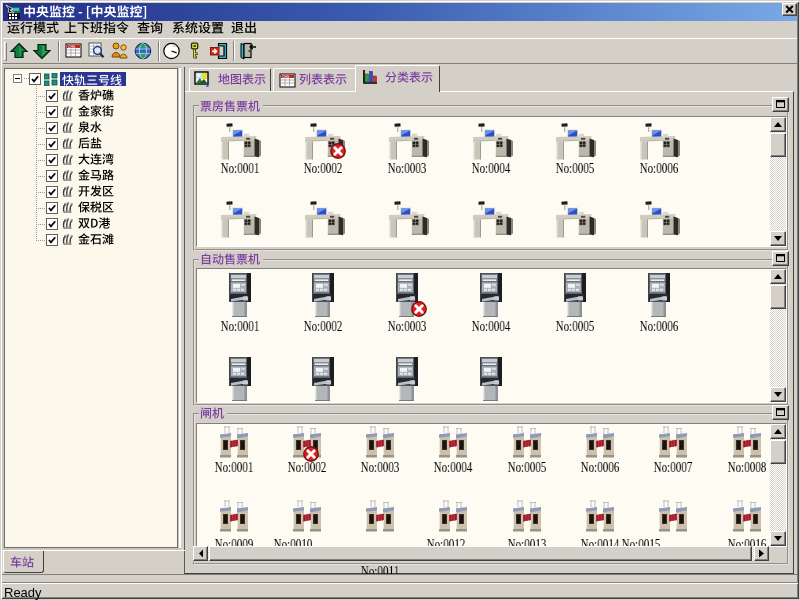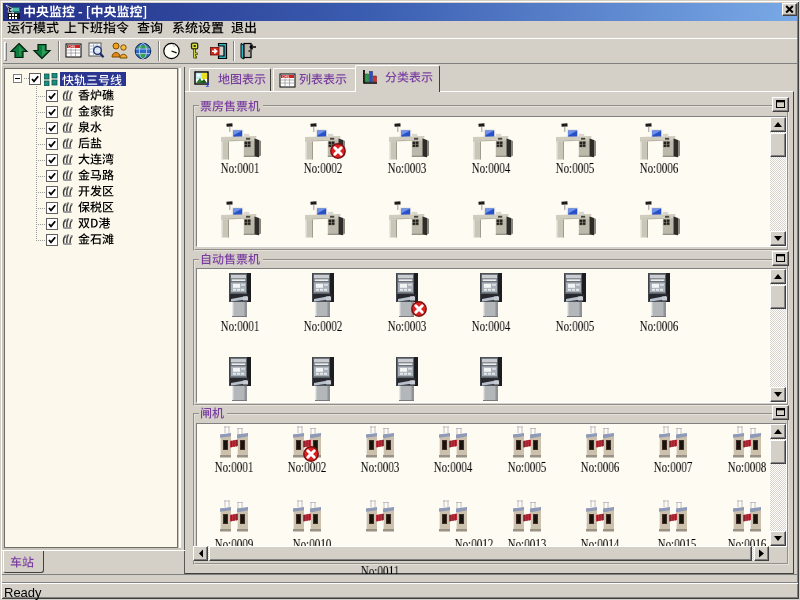--- a/index.html
+++ b/index.html
@@ -1291,21 +1291,21 @@
 <rect x="1" y="29" width="11" height="2.5" fill="#9a9284"></rect>
 <rect x="18" y="8" width="11" height="21" fill="#ccc1ac"></rect>
 <rect x="18" y="8" width="1" height="21" fill="#ece8e0"></rect>
 <path d="M18 8.5 L29 7 L29 10.3 L18 12.5 Z" fill="#8e9ab8"></path>
 <rect x="21" y="14" width="5" height="10" fill="#3f2d26"></rect>
 <rect x="22" y="15" width="3" height="8" fill="#191310"></rect>
 <rect x="18" y="29" width="11" height="2.5" fill="#9a9284"></rect>
 <path d="M11 15 L19 13.5 L19 20 L11 21.5 Z" fill="#bb2d3a"></path>
 <path d="M12.5 14.8 V21.2 M15 14.4 V20.8 M17.5 14 V20.4" stroke="#8f1f2a" stroke-width="1"></path>
     </svg>
-    <div class="ab" style="left:282px;top:536.5px;width:60px;height:9.5px;overflow:hidden">
+    <div class="ab" style="left:263px;top:536.5px;width:60px;height:9.5px;overflow:hidden">
       <div class="lbl" style="position:static">No:0010</div>
     </div>
     <svg class="ab" style="left:365.1px;top:500px" width="30" height="34">
       <path d="M6 0 V7 M10 0.5 V7 M5 1 H11" stroke="#b4b0bc" stroke-width="0.8" fill="none"></path>
 <path d="M20 18 V24 M24 18 V24 M19 18.5 H25" stroke="#b4b0bc" stroke-width="0.8" fill="none"></path>
 <path d="M19 2 V8 M23 2 V8 M18 2.5 H24" stroke="#b4b0bc" stroke-width="0.8" fill="none"></path>
 <rect x="1" y="8" width="11" height="21" fill="#ccc1ac"></rect>
 <rect x="1" y="8" width="1" height="21" fill="#ece8e0"></rect>
 <path d="M1 8.5 L12 7 L12 10.3 L1 11.8 Z" fill="#8e9ab8"></path>
 <rect x="4" y="14" width="5" height="10" fill="#3f2d26"></rect>
@@ -1335,21 +1335,21 @@
 <rect x="1" y="29" width="11" height="2.5" fill="#9a9284"></rect>
 <rect x="18" y="8" width="11" height="21" fill="#ccc1ac"></rect>
 <rect x="18" y="8" width="1" height="21" fill="#ece8e0"></rect>
 <path d="M18 8.5 L29 7 L29 10.3 L18 12.5 Z" fill="#8e9ab8"></path>
 <rect x="21" y="14" width="5" height="10" fill="#3f2d26"></rect>
 <rect x="22" y="15" width="3" height="8" fill="#191310"></rect>
 <rect x="18" y="29" width="11" height="2.5" fill="#9a9284"></rect>
 <path d="M11 15 L19 13.5 L19 20 L11 21.5 Z" fill="#bb2d3a"></path>
 <path d="M12.5 14.8 V21.2 M15 14.4 V20.8 M17.5 14 V20.4" stroke="#8f1f2a" stroke-width="1"></path>
     </svg>
-    <div class="ab" style="left:444px;top:536.5px;width:60px;height:9.5px;overflow:hidden">
+    <div class="ab" style="left:416px;top:536.5px;width:60px;height:9.5px;overflow:hidden">
       <div class="lbl" style="position:static">No:0012</div>
     </div>
     <svg class="ab" style="left:511.7px;top:500px" width="30" height="34">
       <path d="M6 0 V7 M10 0.5 V7 M5 1 H11" stroke="#b4b0bc" stroke-width="0.8" fill="none"></path>
 <path d="M20 18 V24 M24 18 V24 M19 18.5 H25" stroke="#b4b0bc" stroke-width="0.8" fill="none"></path>
 <path d="M19 2 V8 M23 2 V8 M18 2.5 H24" stroke="#b4b0bc" stroke-width="0.8" fill="none"></path>
 <rect x="1" y="8" width="11" height="21" fill="#ccc1ac"></rect>
 <rect x="1" y="8" width="1" height="21" fill="#ece8e0"></rect>
 <path d="M1 8.5 L12 7 L12 10.3 L1 11.8 Z" fill="#8e9ab8"></path>
 <rect x="4" y="14" width="5" height="10" fill="#3f2d26"></rect>
@@ -1401,21 +1401,21 @@
 <rect x="1" y="29" width="11" height="2.5" fill="#9a9284"></rect>
 <rect x="18" y="8" width="11" height="21" fill="#ccc1ac"></rect>
 <rect x="18" y="8" width="1" height="21" fill="#ece8e0"></rect>
 <path d="M18 8.5 L29 7 L29 10.3 L18 12.5 Z" fill="#8e9ab8"></path>
 <rect x="21" y="14" width="5" height="10" fill="#3f2d26"></rect>
 <rect x="22" y="15" width="3" height="8" fill="#191310"></rect>
 <rect x="18" y="29" width="11" height="2.5" fill="#9a9284"></rect>
 <path d="M11 15 L19 13.5 L19 20 L11 21.5 Z" fill="#bb2d3a"></path>
 <path d="M12.5 14.8 V21.2 M15 14.4 V20.8 M17.5 14 V20.4" stroke="#8f1f2a" stroke-width="1"></path>
     </svg>
-    <div class="ab" style="left:647px;top:536.5px;width:60px;height:9.5px;overflow:hidden">
+    <div class="ab" style="left:611px;top:536.5px;width:60px;height:9.5px;overflow:hidden">
       <div class="lbl" style="position:static">No:0015</div>
     </div>
     <svg class="ab" style="left:731.6px;top:500px" width="30" height="34">
       <path d="M6 0 V7 M10 0.5 V7 M5 1 H11" stroke="#b4b0bc" stroke-width="0.8" fill="none"></path>
 <path d="M20 18 V24 M24 18 V24 M19 18.5 H25" stroke="#b4b0bc" stroke-width="0.8" fill="none"></path>
 <path d="M19 2 V8 M23 2 V8 M18 2.5 H24" stroke="#b4b0bc" stroke-width="0.8" fill="none"></path>
 <rect x="1" y="8" width="11" height="21" fill="#ccc1ac"></rect>
 <rect x="1" y="8" width="1" height="21" fill="#ece8e0"></rect>
 <path d="M1 8.5 L12 7 L12 10.3 L1 11.8 Z" fill="#8e9ab8"></path>
 <rect x="4" y="14" width="5" height="10" fill="#3f2d26"></rect>

